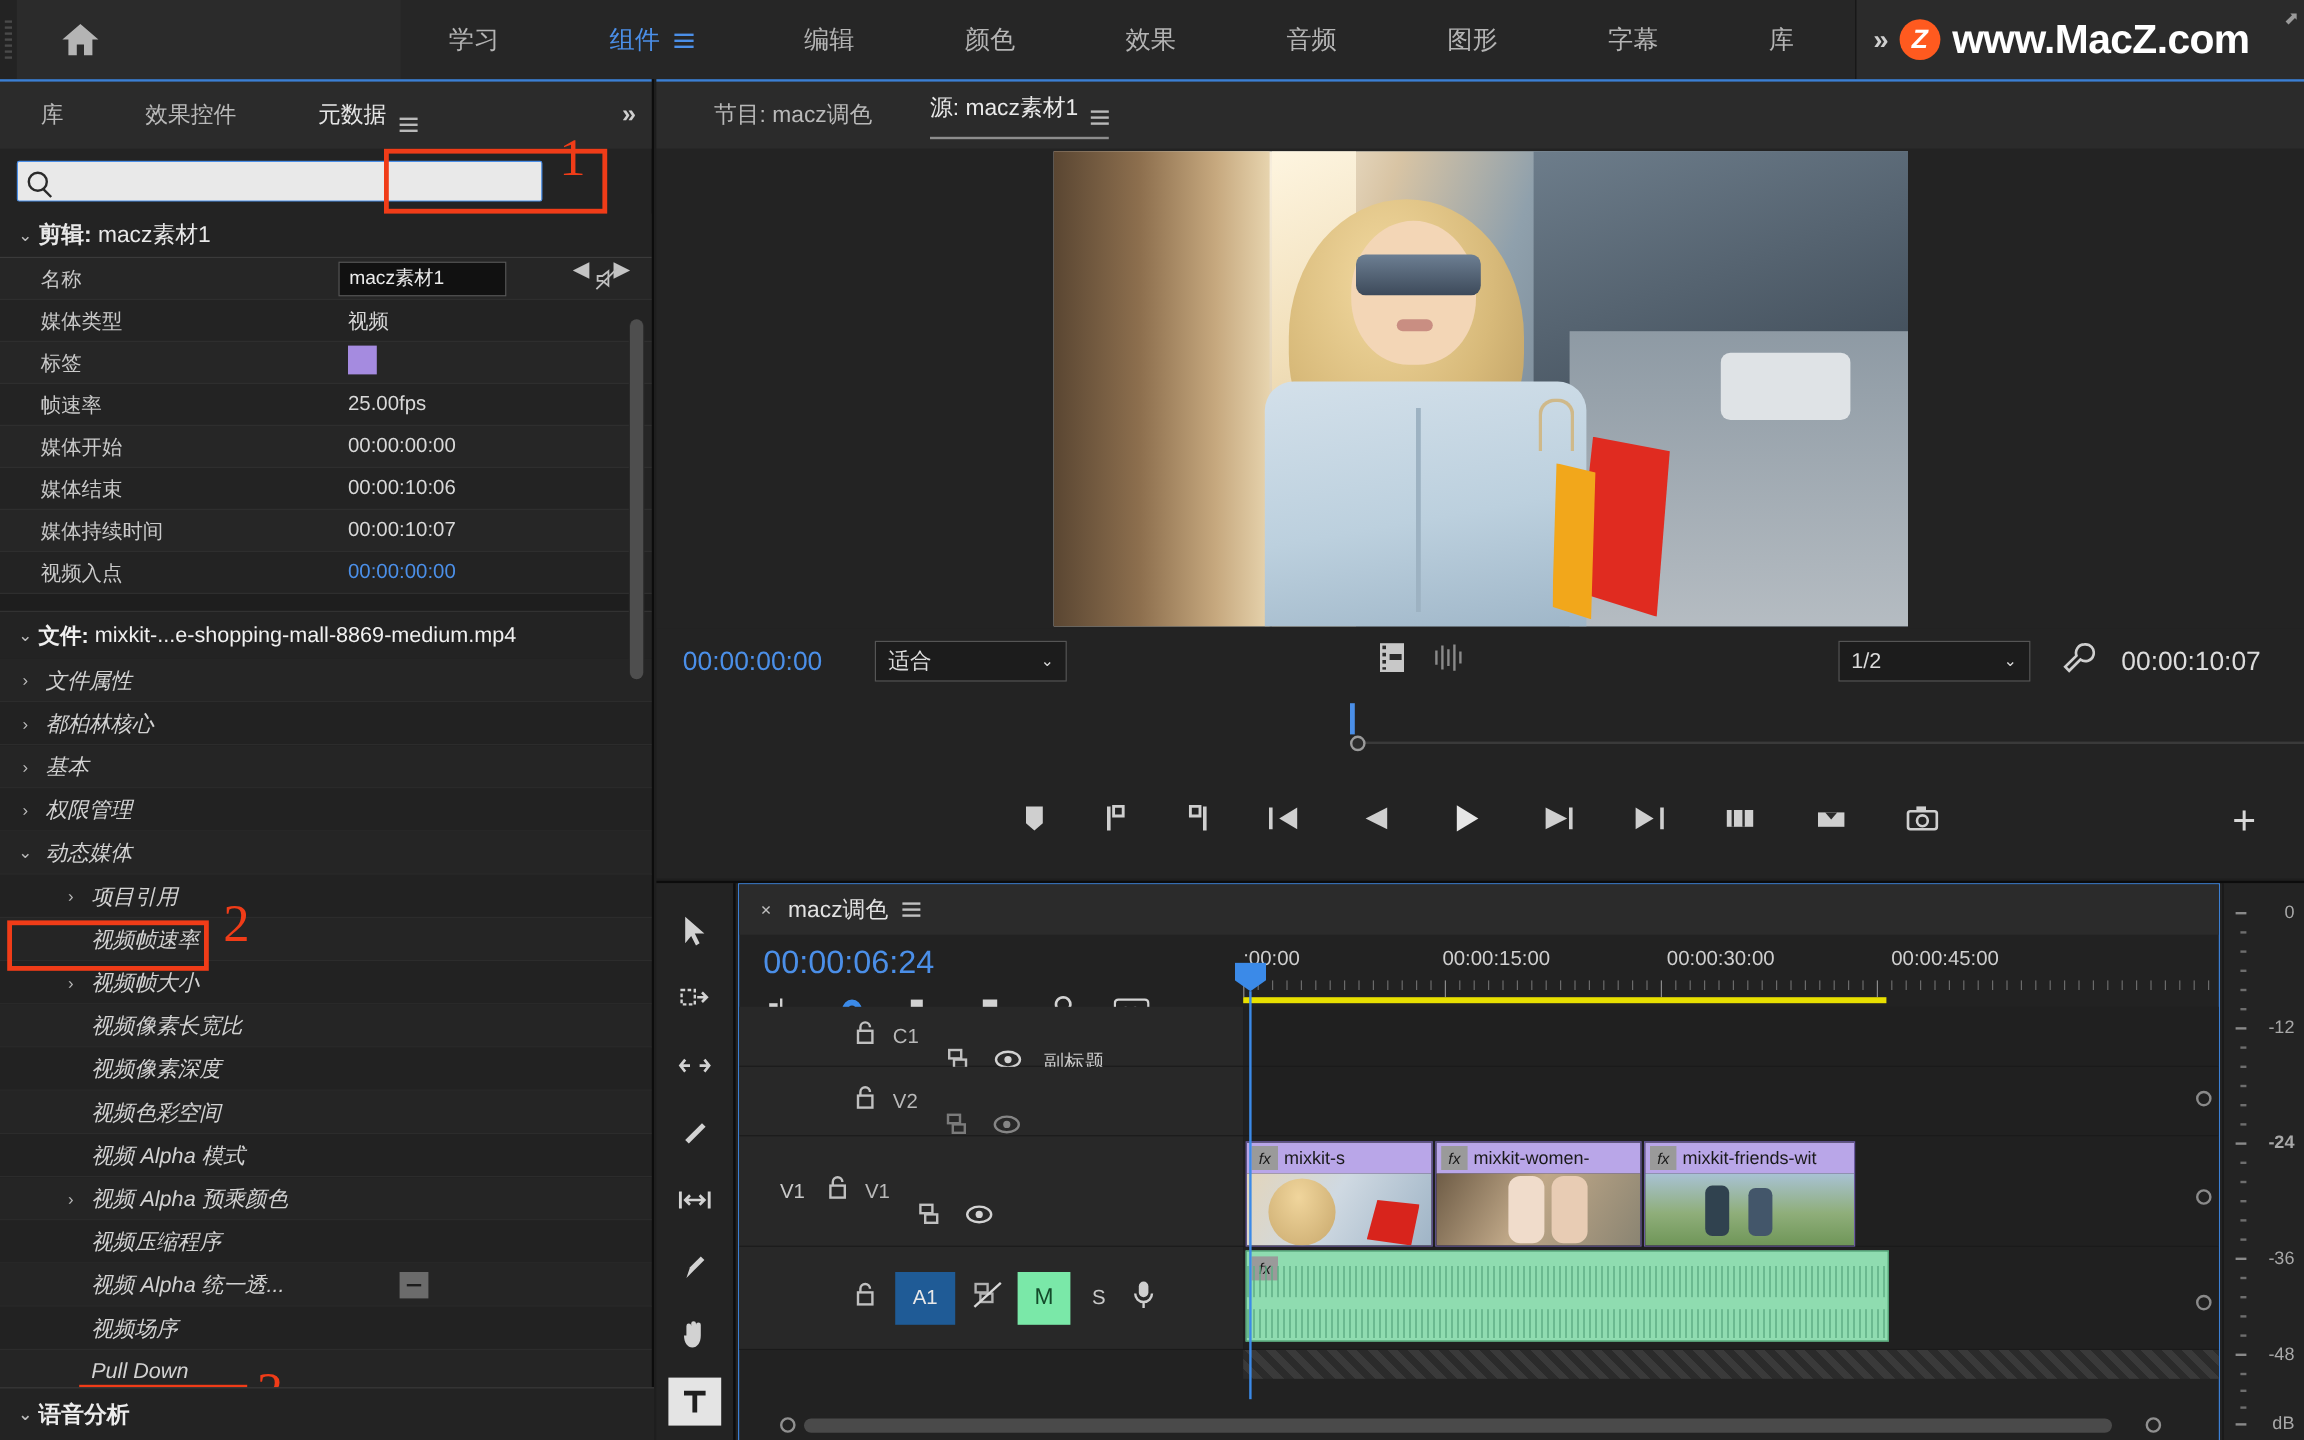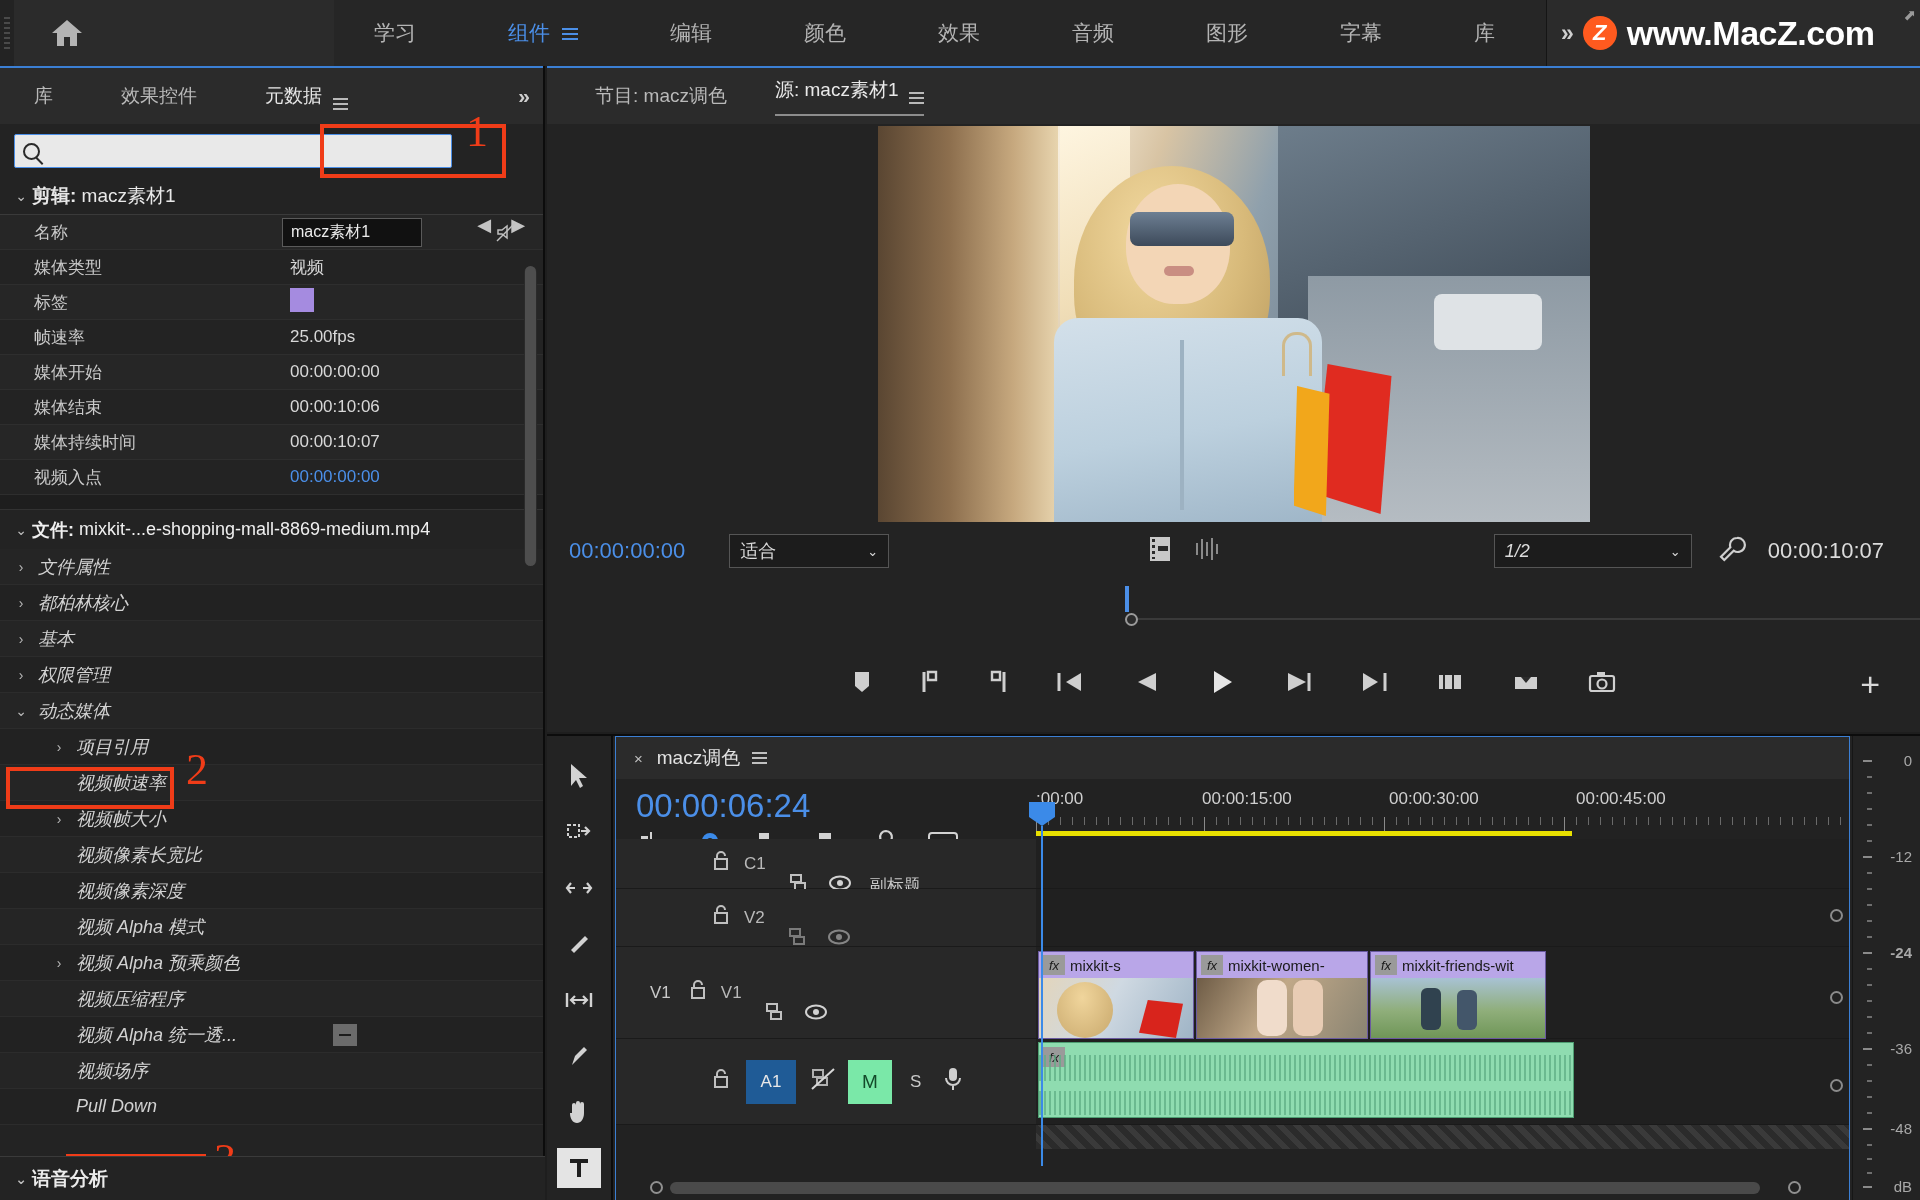--- a/index.html
+++ b/index.html
@@ -125,21 +125,21 @@
     border-right:2px solid #0c0c0c; display:flex; flex-direction:column; align-items:center; padding-top:20px; gap:16px;}
   .tool{ width:44px; height:40px; display:flex; align-items:center; justify-content:center; cursor:pointer; }
   .tool.sel{ background:#e4e4e4; }
   .tlbody{ position:absolute; left:68px; top:0; width:1235px; height:466px; background:#222;
     border:1px solid #3b7fd4;}
   .tl-tabbar{ height:42px; display:flex; align-items:center; background:#2b2b2b; padding-left:18px; }
   .tl-x{ color:#c0c0c0; font-size:15px; margin-right:14px; cursor:pointer;}
   .tl-title{ color:#e2e2e2; font-size:19px;}
   .tl-ham{ display:inline-flex; flex-direction:column; gap:3px; margin-left:12px; vertical-align:2px;}
   .tl-ham i{ width:15px; height:2px; background:#c0c0c0; display:block;}
-  .tl-tc{ position:absolute; left:20px; top:50px; color:#4b8fe8; font-size:33px; }
+  .tl-tc{ position:absolute; left:20px; top:50px; color:#4b8fe8; font-size:27px; }
   .tl-tools{ position:absolute; left:22px; top:92px; display:flex; gap:34px; align-items:center;}
   .tl-ruler{ position:absolute; left:420px; top:50px; width:812px; height:44px; }
   .tl-ruler .rl{ position:absolute; top:2px; color:#cfcfcf; font-size:17px;}
   .tl-ticks{ position:absolute; left:0; top:30px; width:812px; height:14px; }
   .tl-ticks i{ position:absolute; top:0; width:1px; height:8px; background:#6a6a6a; }
   .tl-ticks i.big{ height:14px; background:#8a8a8a; }
   .tl-yellow{ position:absolute; left:420px; top:94px; width:536px; height:5px; background:#e8e000;}
   .tl-phead{ position:absolute; left:482px; top:66px; width:26px; height:24px; background:#3b8ae8;
     clip-path:polygon(0 0,100% 0,100% 62%,50% 100%,0 62%); }
   .tl-pline{ position:absolute; left:494px; top:90px; width:2px; height:340px; background:#3b8ae8; }
@@ -338,20 +338,24 @@
       <div class="treerow">
           <span class="tw2 ind2"></span>
           <span class="lbl">视频像素长宽比</span>
         </div>
       <div class="treerow">
           <span class="tw2 ind2"></span>
           <span class="lbl">视频像素深度</span>
         </div>
       <div class="treerow">
           <span class="tw2 ind2"></span>
+          <span class="lbl">视频色彩空间</span>
+        </div>
+      <div class="treerow">
+          <span class="tw2 ind2"></span>
           <span class="lbl">视频 Alpha 模式</span>
         </div>
       <div class="treerow">
           <span class="tw2 ind2">›</span>
           <span class="lbl">视频 Alpha 预乘颜色</span>
         </div>
       <div class="treerow">
           <span class="tw2 ind2"></span>
           <span class="lbl">视频压缩程序</span>
         </div>
@@ -443,21 +447,21 @@
                 <line x1="4" y1="7" x2="4" y2="19"></line>
                 <line x1="9" y1="3" x2="9" y2="23"></line>
                 <line x1="14" y1="6" x2="14" y2="20"></line>
                 <line x1="19" y1="2" x2="19" y2="24"></line>
                 <line x1="24" y1="8" x2="24" y2="18"></line>
               </g>
             </svg>
         </span>
       </div>
       <div style="margin-left:auto; display:flex; align-items:center; padding-right:36px;">
-        <div class="selectbox" style="width:198px; margin-left:0;font-style:italic;">
+        <div class="selectbox" style="width:160px; margin-left:0;">
             <span>1/2</span>
             <span class="cv">⌄</span>
           </div>
         <span style="margin-left:26px;">
           <svg width="28" height="28" viewBox="0 0 28 28">
               <path d="M19 3a7 7 0 0 0-6.6 9.3L3 21.7 6.3 25l9.4-9.4A7 7 0 1 0 19 3z" fill="none" stroke="#cfcfcf" stroke-width="2.2"></path>
             </svg>
         </span>
         <span class="tc-right">00:00:10:07</span>
       </div>

